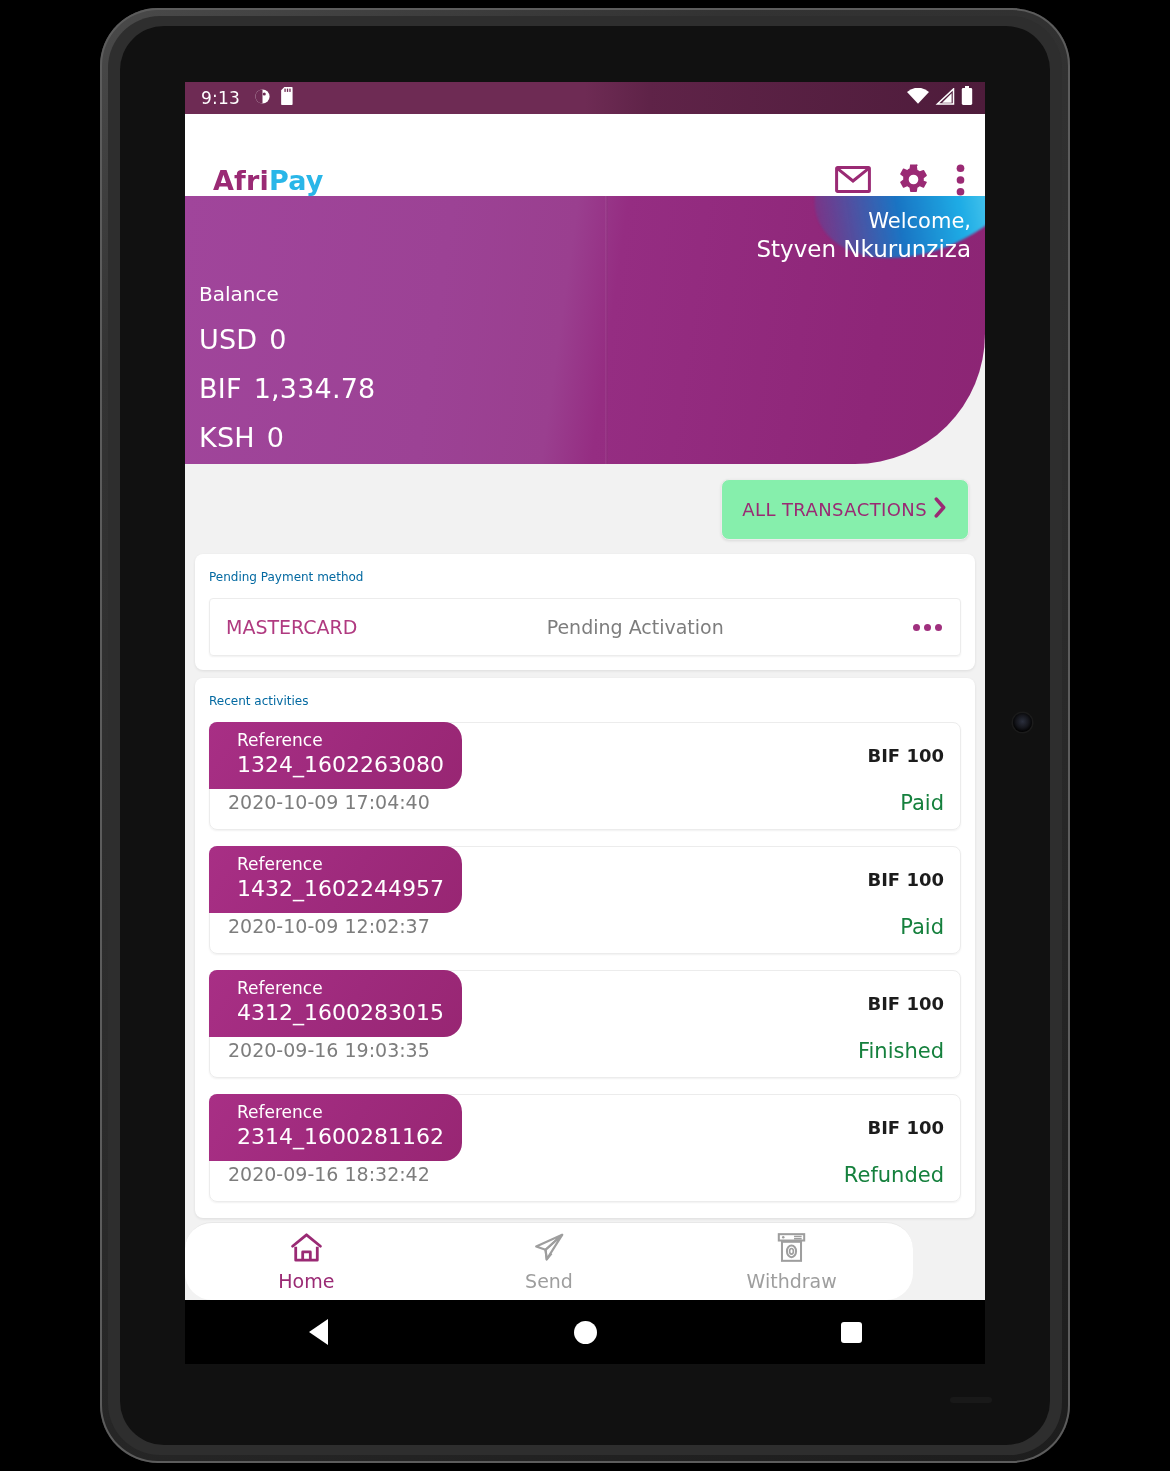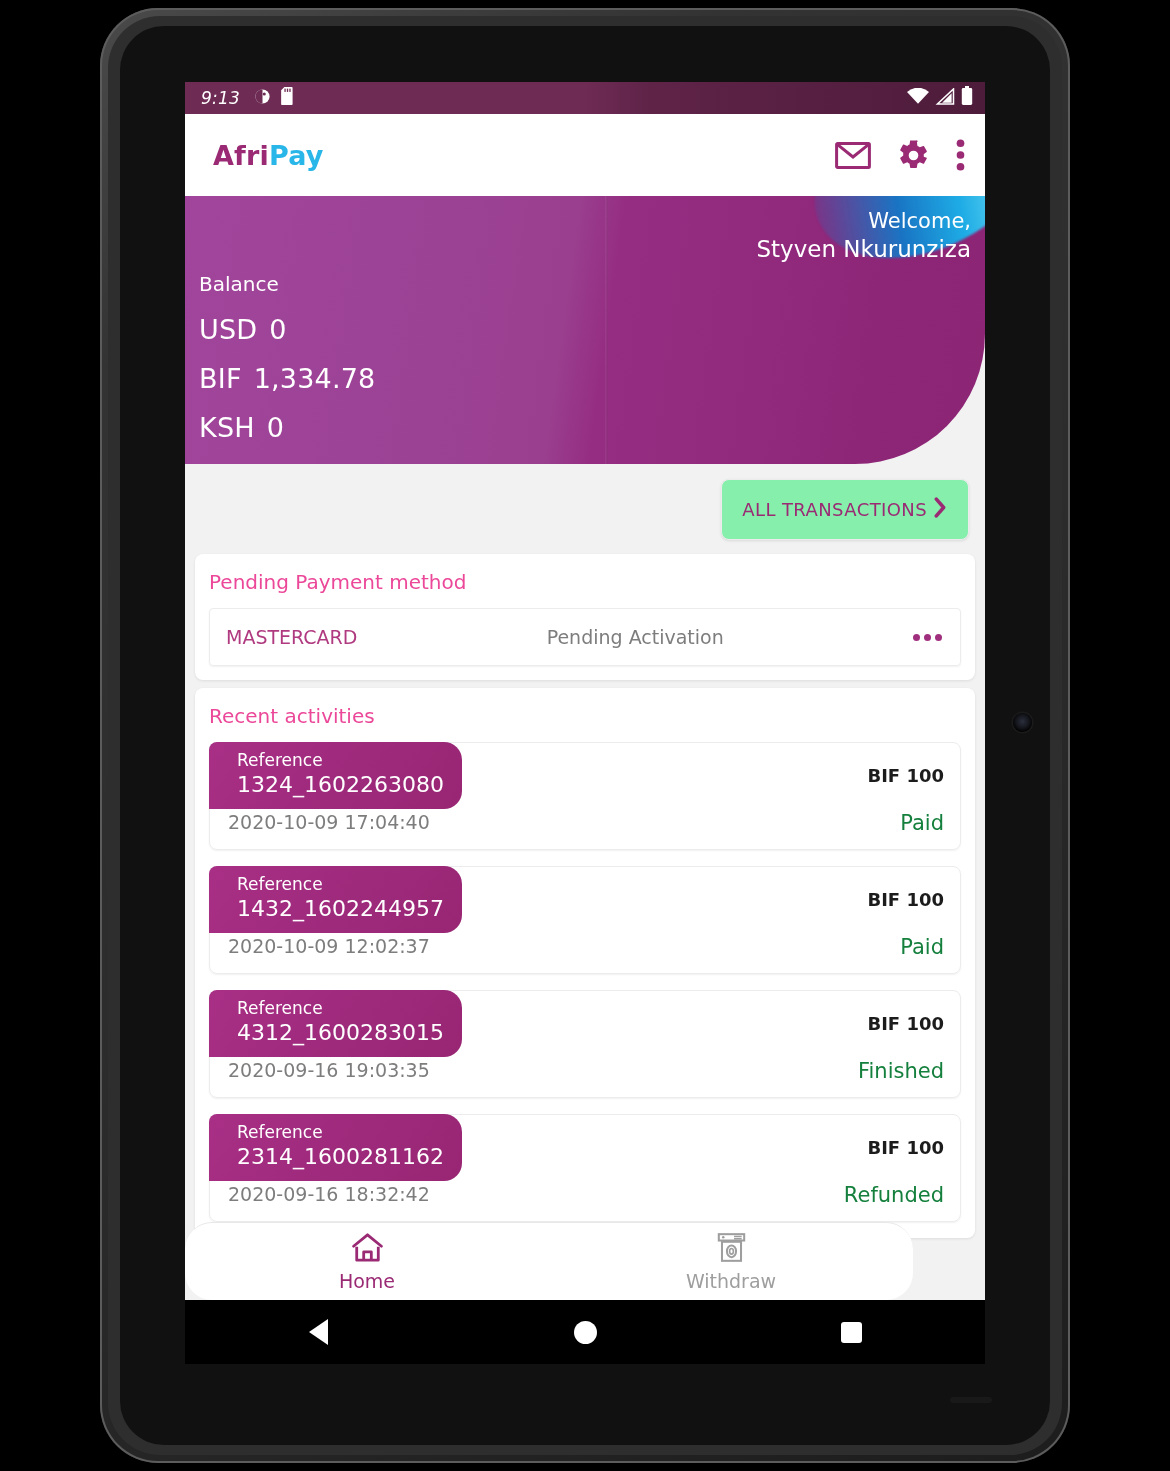--- a/index.html
+++ b/index.html
@@ -61,32 +61,31 @@
   }
 
   
   #status-bar {
     height: 32px;
     background: linear-gradient(90deg, #6e2b54 0%, #6e2b54 50%, #5f2348 58%, #4e1c3b 100%);
     display: flex;
     align-items: center;
     padding: 0 12px 0 16px;
     color: #fff;
-    font-style: italic;
   }
   .sb-time { font-size: 17px; letter-spacing: .2px; }
   .sb-left-icons { display: flex; align-items: center; gap: 10px; margin-left: 14px; }
   .sb-right { margin-left: auto; display: flex; align-items: center; gap: 6px; }
 
   
   #app-bar {
     height: 82px;
     background: #ffffff;
     display: flex;
-    align-items: center;
+    align-items: flex-end;
     padding: 0 16px 0 28px;
     gap: 28px;
   }
   #brand { font-size: 27px; font-weight: bold; letter-spacing: .2px; }
   #brand .afri { color: #9a2a74; }
   #brand .pay  { color: #29b6e8; }
   #app-bar-actions { margin-left: auto; display: flex; align-items: center; gap: 26px; padding-right: 4px; }
   .appbar-icon { cursor: pointer; display: flex; align-items: center; justify-content: center; }
 
   
@@ -117,21 +116,21 @@
     opacity: .95;
   }
   #welcome-block {
     position: absolute;
     right: 14px; top: 12px;
     text-align: right;
     line-height: 1.28;
   }
   #welcome-block .w-hi   { font-size: 21px; }
   #welcome-block .w-name { font-size: 23px; }
-  #balance-block { position: absolute; left: 14px; top: 76px; }
+  #balance-block { position: absolute; left: 14px; top: 86px; }
   #balance-label { font-size: 20px; margin-bottom: 18px; }
   .balance-row { font-size: 27px; margin-bottom: 18px; letter-spacing: .2px; }
   .balance-row .cur { margin-right: 12px; }
 
   
   #all-transactions-bar {
     height: 90px;
     background: #f2f2f2;
     display: flex;
     align-items: center;
@@ -155,22 +154,22 @@
 
   
   .panel {
     background: #ffffff;
     border-radius: 8px;
     margin: 0 10px 8px 10px;
     padding: 16px 14px 14px 14px;
     box-shadow: 0 1px 3px rgba(0,0,0,.09);
   }
   .panel-title {
-    color: #ec4899;
-    font-size: 20px;
+    color: #0369a1;
+    font-size: 12px;
     margin-bottom: 14px;
   }
 
   
   #pending-row {
     border: 1px solid #ececec;
     border-radius: 4px;
     height: 58px;
     display: flex;
     align-items: center;
@@ -446,20 +445,30 @@
           <path d="M2 11 13 2l11 9" fill="none" stroke="#9a2a74" stroke-width="2.2" stroke-linecap="round" stroke-linejoin="round"></path>
           <path d="M4.5 11.5V22h17V11.5" fill="none" stroke="#9a2a74" stroke-width="2.2" stroke-linejoin="round"></path>
           <path d="M10 22v-6.5h6V22" fill="none" stroke="#9a2a74" stroke-width="2.2" stroke-linejoin="round"></path>
         </svg>
       </span>
       <span class="nav-label">Home</span>
     </div>
     <div class="nav-item">
       <span>
         <svg width="33" height="31" viewBox="0 0 26 24">
+          <path d="M23 2 2.5 11.2l7.4 2.6L23 2z" fill="none" stroke="#9e9e9e" stroke-width="1.7" stroke-linejoin="round"></path>
+          <path d="M23 2 9.9 13.8l.9 7.6L23 2z" fill="none" stroke="#9e9e9e" stroke-width="1.7" stroke-linejoin="round"></path>
+          <path d="M9.9 13.8 10.8 21.4 14.6 16.7" fill="none" stroke="#9e9e9e" stroke-width="1.7" stroke-linejoin="round"></path>
+        </svg>
+      </span>
+      <span class="nav-label">Send</span>
+    </div>
+    <div class="nav-item">
+      <span>
+        <svg width="33" height="31" viewBox="0 0 26 24">
           <rect x="3" y="1.5" width="20" height="5" fill="none" stroke="#9e9e9e" stroke-width="1.6"></rect>
           <circle cx="6.5" cy="4" r="1" fill="#9e9e9e"></circle>
           <path d="M15 3.3h6M15 5.1h6" stroke="#9e9e9e" stroke-width="1.1"></path>
           <rect x="5.5" y="7.5" width="15" height="15" fill="none" stroke="#9e9e9e" stroke-width="1.6"></rect>
           <ellipse cx="13" cy="15" rx="3.6" ry="4.6" fill="none" stroke="#9e9e9e" stroke-width="1.6"></ellipse>
           <ellipse cx="13" cy="15" rx="1.5" ry="2.2" fill="none" stroke="#9e9e9e" stroke-width="1.3"></ellipse>
         </svg>
       </span>
       <span class="nav-label">Withdraw</span>
     </div>

